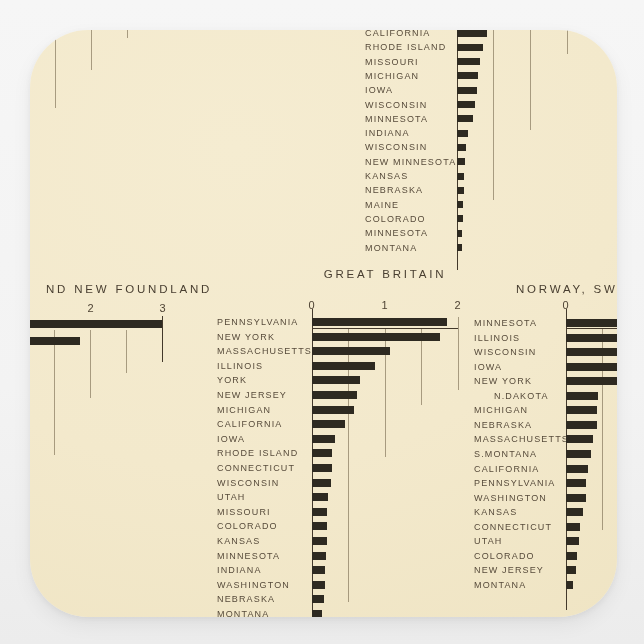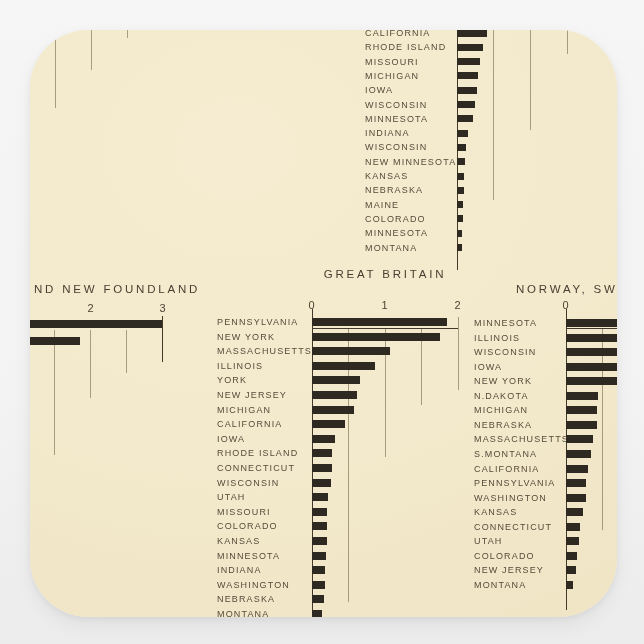--- a/index.html
+++ b/index.html
@@ -65,21 +65,21 @@
         <div class="bar" style="left: 427px; top: 171px; width: 6px; height: 7px;"></div>
         <span class="rowlabel" style="left: 335px; top: 184px;">COLORADO</span>
         <div class="bar" style="left: 427px; top: 185px; width: 6px; height: 7px;"></div>
         <span class="rowlabel" style="left: 335px; top: 198px;">MINNESOTA</span>
         <div class="bar" style="left: 427px; top: 200px; width: 5px; height: 7px;"></div>
         <span class="rowlabel" style="left: 335px; top: 213px;">MONTANA</span>
         <div class="bar" style="left: 427px; top: 214px; width: 5px; height: 7px;"></div>
       </section>
 
     <section class="chart" id="chart-canada">
-      <h2 class="ctitle" style="left:4px;top:253px;">ND NEW FOUNDLAND</h2>
+      <h2 class="ctitle" style="left:16px;top:253px;">ND NEW FOUNDLAND</h2>
     <span class="tick" style="left: 61px; top: 272px;">2</span>
         <span class="tick" style="left: 133px; top: 272px;">3</span>
         <div class="gridline" style="left: 24px; top: 300px; height: 125px;"></div>
         <div class="gridline" style="left: 60px; top: 300px; height: 68px;"></div>
         <div class="gridline" style="left: 96px; top: 300px; height: 43px;"></div>
         <div class="gridline axis" style="left: 132px; top: 286px; height: 46px;"></div>
         <div class="bar" style="left: 0px; top: 290px; width: 132px; height: 8px;"></div>
         <div class="bar" style="left: 0px; top: 307px; width: 50px; height: 8px;"></div>
       </section>
 
@@ -147,21 +147,21 @@
         <span class="rowlabel" style="left: 444px; top: 288px;">MINNESOTA</span>
         <div class="bar" style="left: 536px; top: 289px; width: 53px; height: 8px;"></div>
         <span class="rowlabel" style="left: 444px; top: 303px;">ILLINOIS</span>
         <div class="bar" style="left: 536px; top: 304px; width: 53px; height: 8px;"></div>
         <span class="rowlabel" style="left: 444px; top: 317px;">WISCONSIN</span>
         <div class="bar" style="left: 536px; top: 318px; width: 53px; height: 8px;"></div>
         <span class="rowlabel" style="left: 444px; top: 332px;">IOWA</span>
         <div class="bar" style="left: 536px; top: 333px; width: 53px; height: 8px;"></div>
         <span class="rowlabel" style="left: 444px; top: 346px;">NEW YORK</span>
         <div class="bar" style="left: 536px; top: 347px; width: 53px; height: 8px;"></div>
-        <span class="rowlabel" style="left: 444px; top: 361px;">N.DAKOTA</span>
+        <span class="rowlabel" style="left: 464px; top: 361px;">N.DAKOTA</span>
         <div class="bar" style="left: 536px; top: 362px; width: 32px; height: 8px;"></div>
         <span class="rowlabel" style="left: 444px; top: 375px;">MICHIGAN</span>
         <div class="bar" style="left: 536px; top: 376px; width: 31px; height: 8px;"></div>
         <span class="rowlabel" style="left: 444px; top: 390px;">NEBRASKA</span>
         <div class="bar" style="left: 536px; top: 391px; width: 31px; height: 8px;"></div>
         <span class="rowlabel" style="left: 444px; top: 404px;">MASSACHUSETTS</span>
         <div class="bar" style="left: 536px; top: 405px; width: 27px; height: 8px;"></div>
         <span class="rowlabel" style="left: 444px; top: 419px;">S.MONTANA</span>
         <div class="bar" style="left: 536px; top: 420px; width: 25px; height: 8px;"></div>
         <span class="rowlabel" style="left: 444px; top: 434px;">CALIFORNIA</span>

